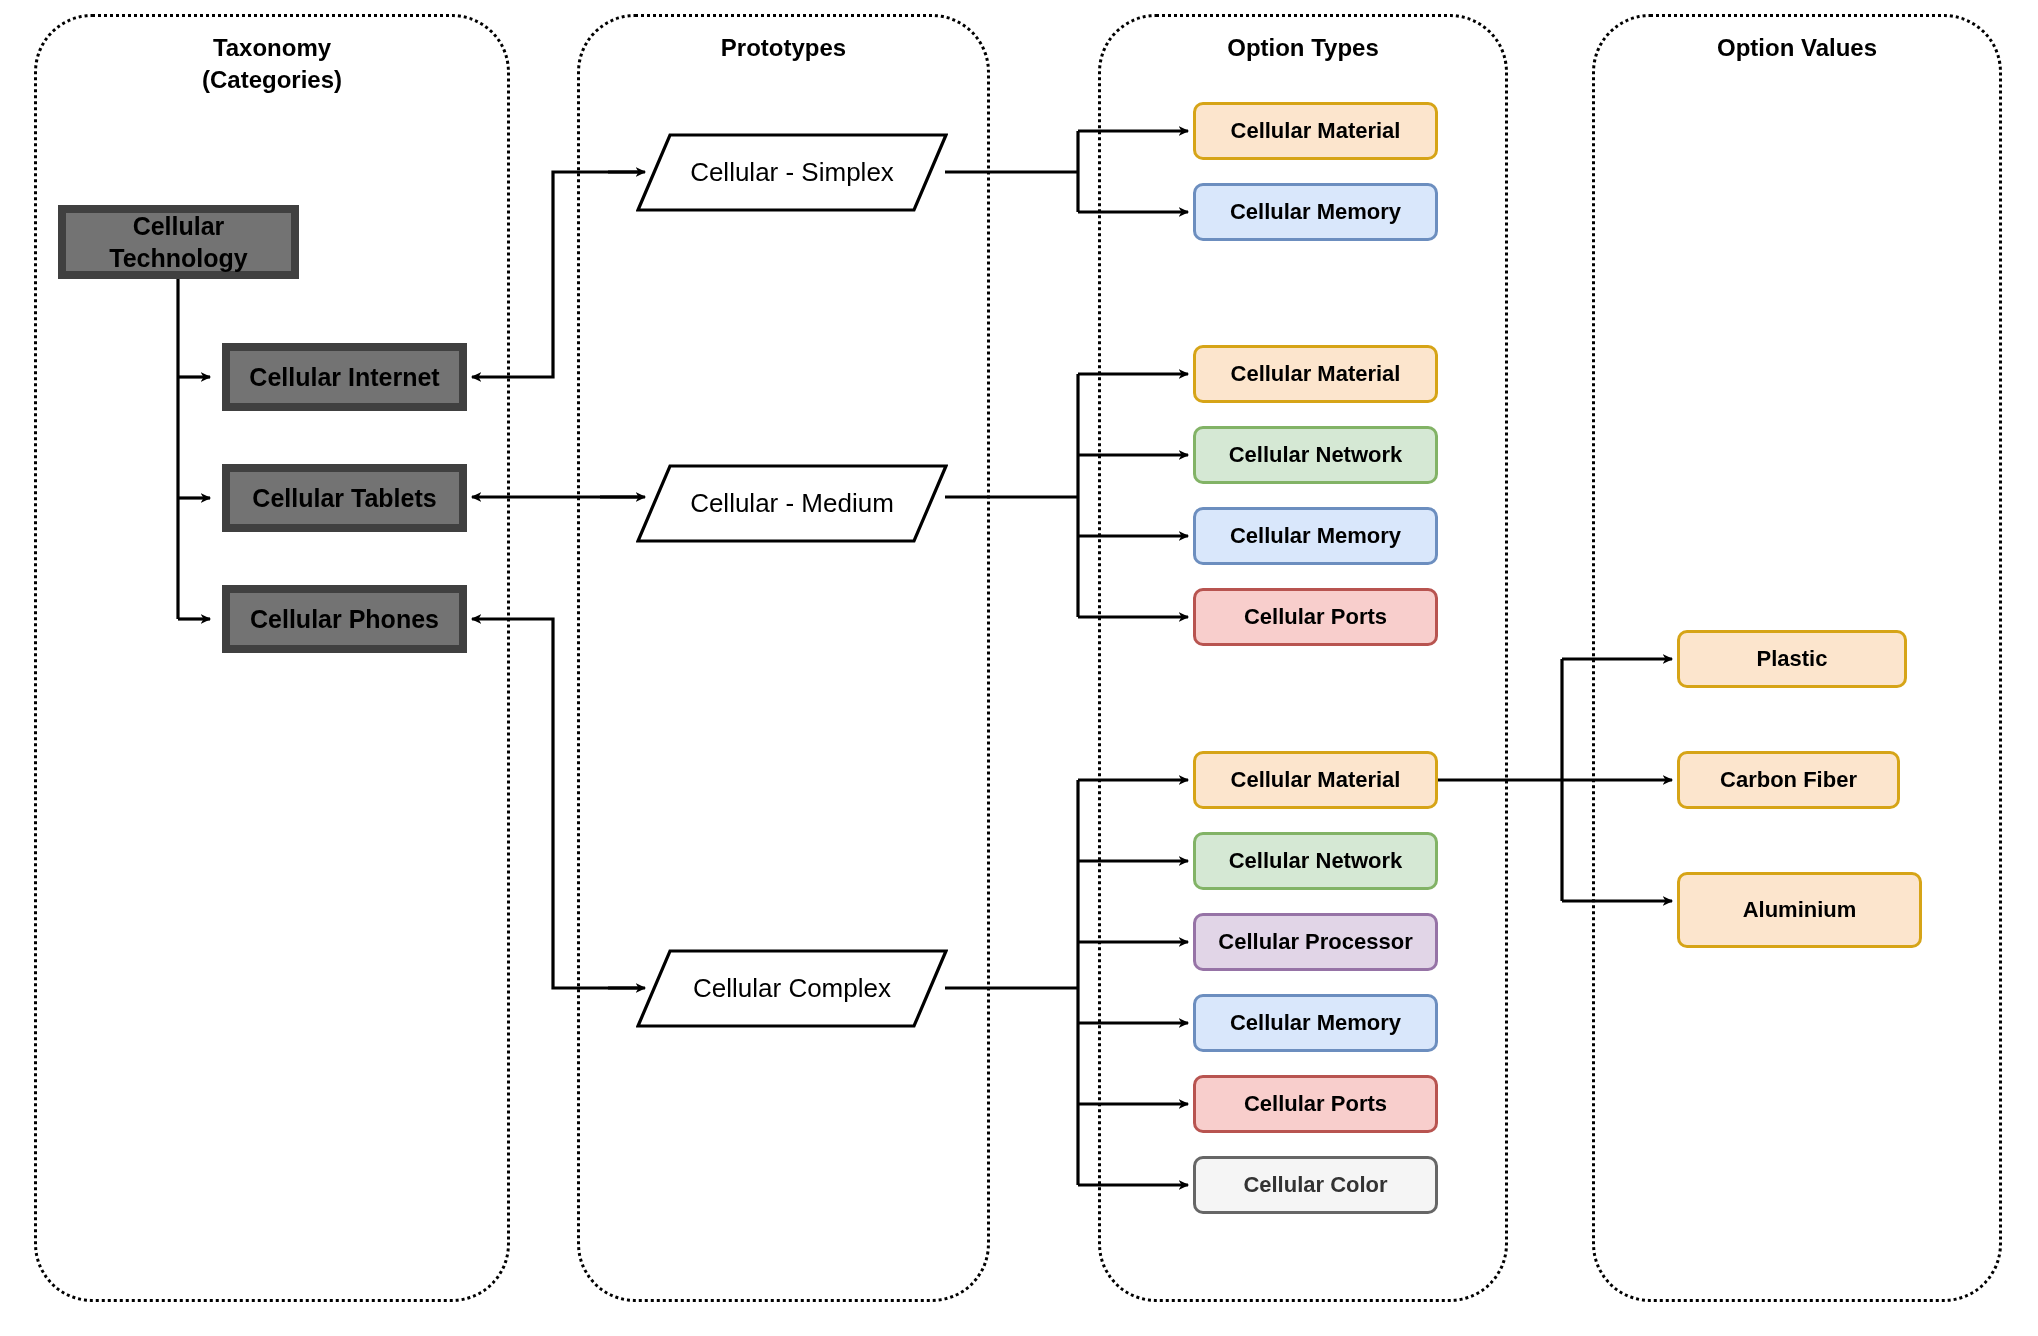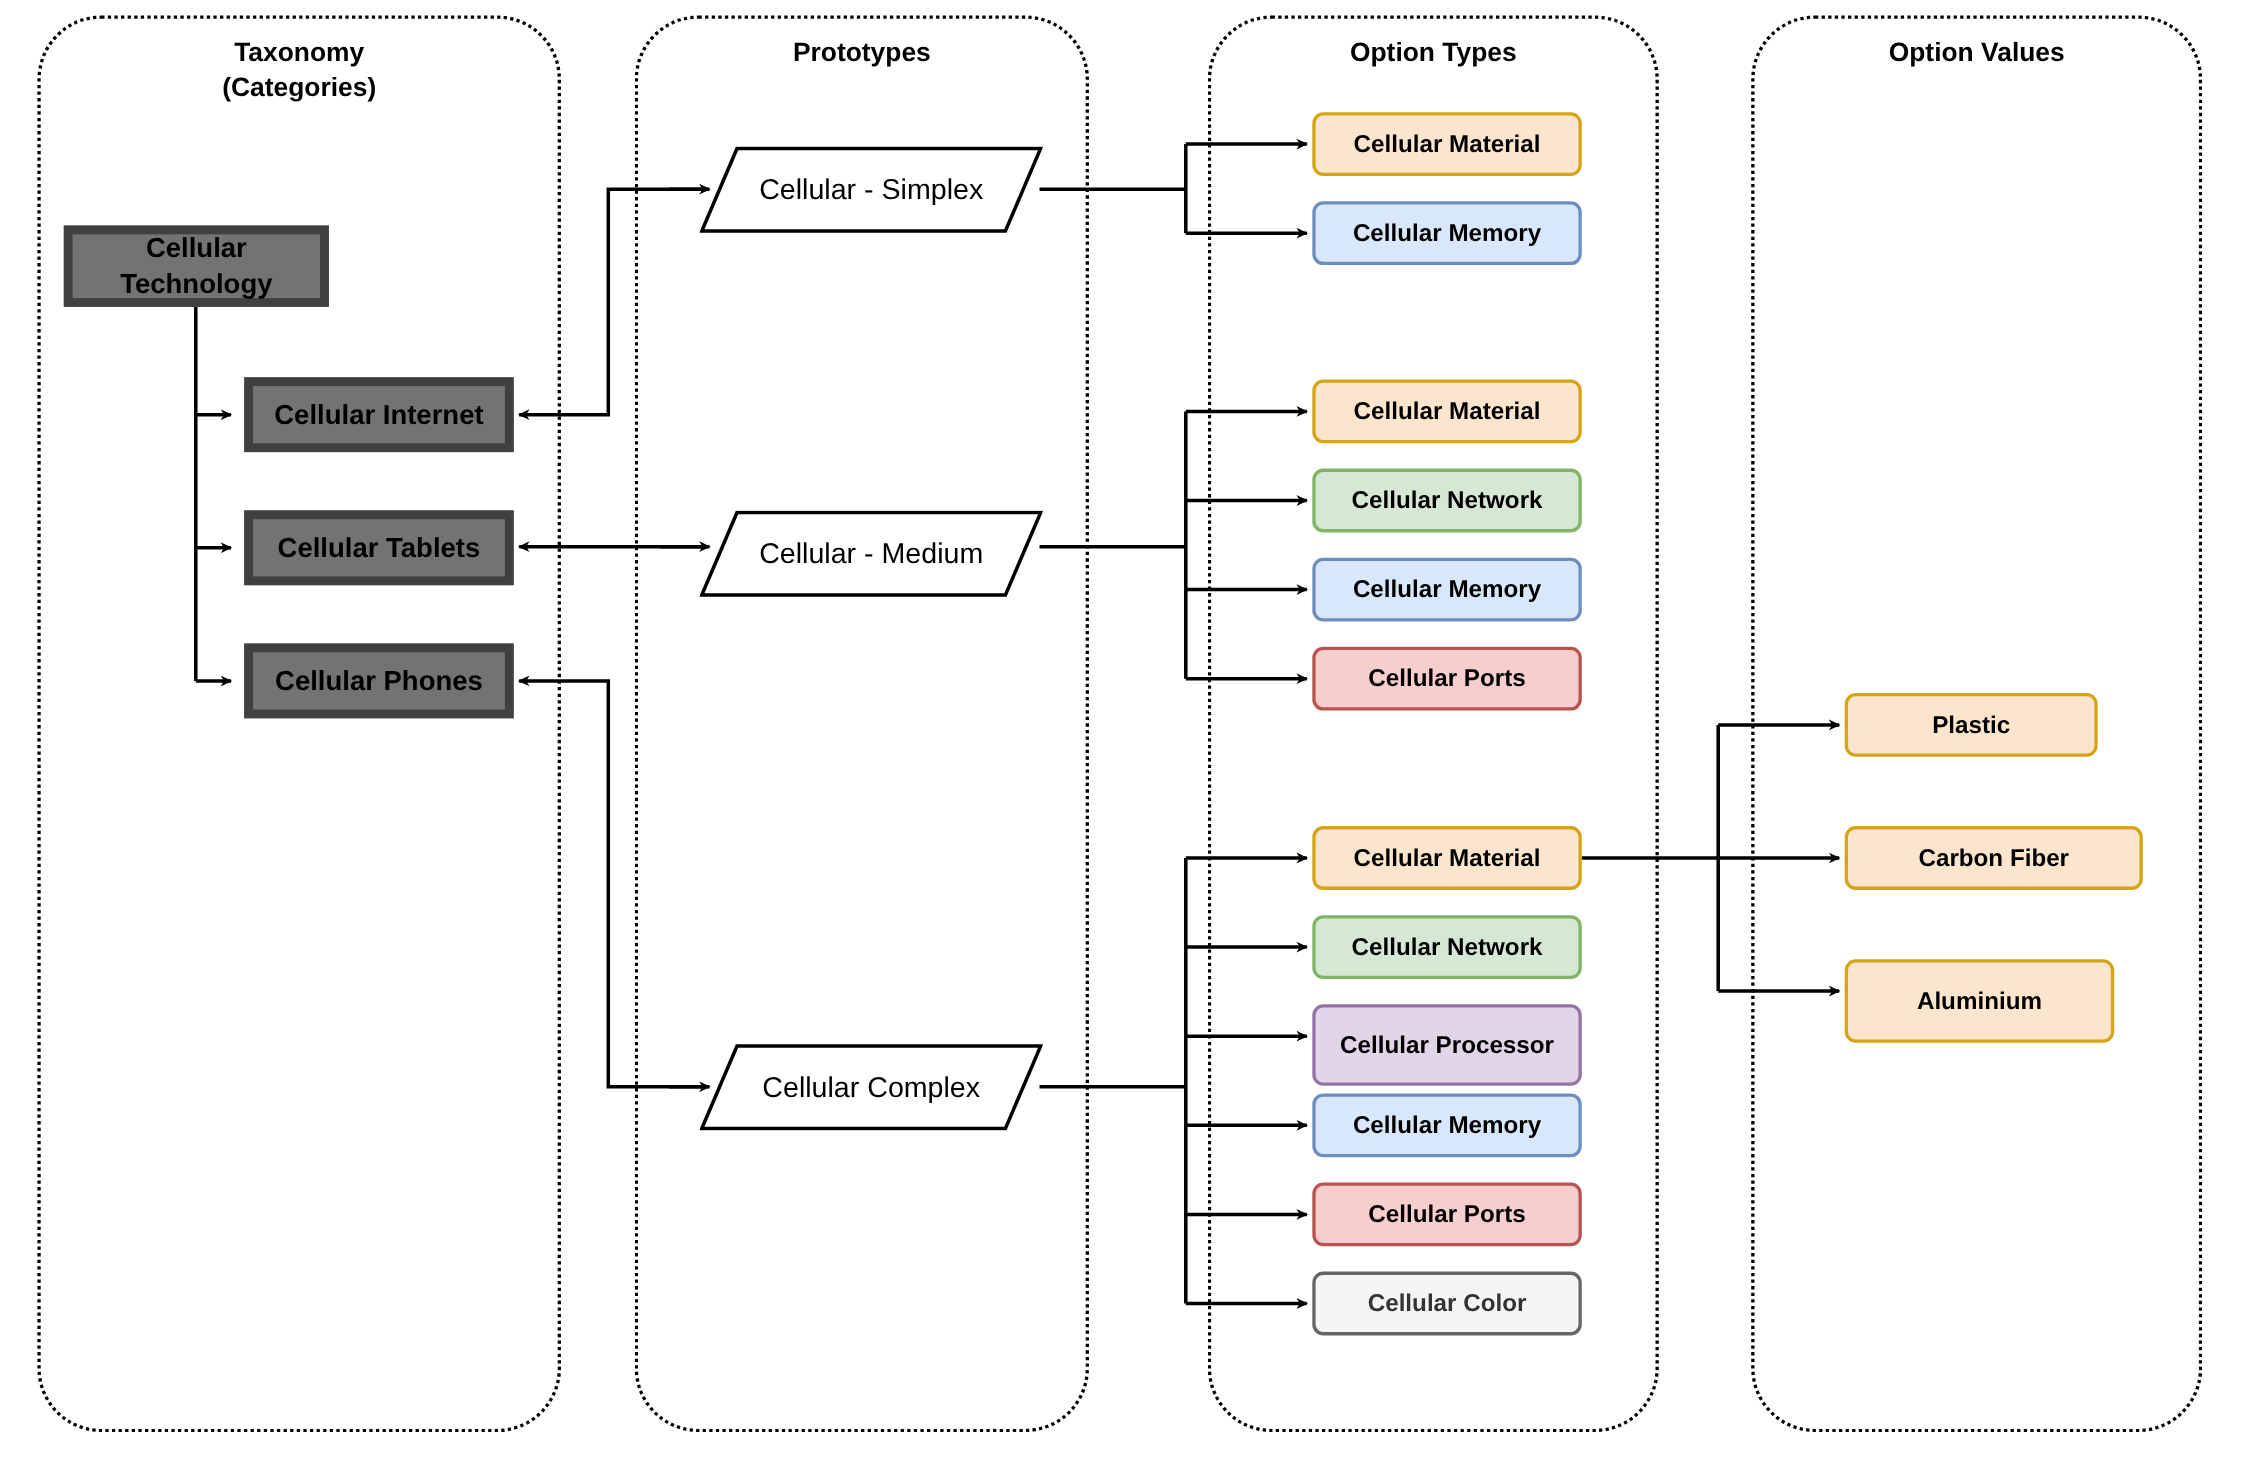--- a/index.html
+++ b/index.html
@@ -184,22 +184,22 @@
   <div class="node opt-node" style="left:1193px; top:102px; width:245px; height:58px; background:#fce5cd; border-color:#d6a417;">Cellular Material</div>
   <div class="node opt-node" style="left:1193px; top:183px; width:245px; height:58px; background:#d9e7fb; border-color:#6c8ebf;">Cellular Memory</div>
 
   <div class="node opt-node" style="left:1193px; top:345px; width:245px; height:58px; background:#fce5cd; border-color:#d6a417;">Cellular Material</div>
   <div class="node opt-node" style="left:1193px; top:426px; width:245px; height:58px; background:#d5e8d4; border-color:#82b366;">Cellular Network</div>
   <div class="node opt-node" style="left:1193px; top:507px; width:245px; height:58px; background:#d9e7fb; border-color:#6c8ebf;">Cellular Memory</div>
   <div class="node opt-node" style="left:1193px; top:588px; width:245px; height:58px; background:#f8cecc; border-color:#b85450;">Cellular Ports</div>
 
   <div class="node opt-node" style="left:1193px; top:751px; width:245px; height:58px; background:#fce5cd; border-color:#d6a417;">Cellular Material</div>
   <div class="node opt-node" style="left:1193px; top:832px; width:245px; height:58px; background:#d5e8d4; border-color:#82b366;">Cellular Network</div>
-  <div class="node opt-node" style="left:1193px; top:913px; width:245px; height:74px; background:#e1d5e7; border-color:#9673a6;">Cellular Processor</div>
+  <div class="node opt-node" style="left:1193px; top:913px; width:245px; height:58px; background:#e1d5e7; border-color:#9673a6;">Cellular Processor</div>
   <div class="node opt-node" style="left:1193px; top:994px; width:245px; height:58px; background:#d9e7fb; border-color:#6c8ebf;">Cellular Memory</div>
   <div class="node opt-node" style="left:1193px; top:1075px; width:245px; height:58px; background:#f8cecc; border-color:#b85450;">Cellular Ports</div>
   <div class="node opt-node" style="left:1193px; top:1156px; width:245px; height:58px; background:#f5f5f5; border-color:#666666; color:#333333;">Cellular Color</div>
 
   <div class="node val-node" style="left:1677px; top:630px; width:230px; height:58px; background:#fce5cd; border-color:#d6a417;">Plastic</div>
-  <div class="node val-node" style="left:1677px; top:751px; width:271px; height:58px; background:#fce5cd; border-color:#d6a417;">Carbon Fiber</div>
+  <div class="node val-node" style="left:1677px; top:751px; width:223px; height:58px; background:#fce5cd; border-color:#d6a417;">Carbon Fiber</div>
   <div class="node val-node" style="left:1677px; top:872px; width:245px; height:76px; background:#fce5cd; border-color:#d6a417;">Aluminium</div>
 
 </div>
 
 </body></html>

